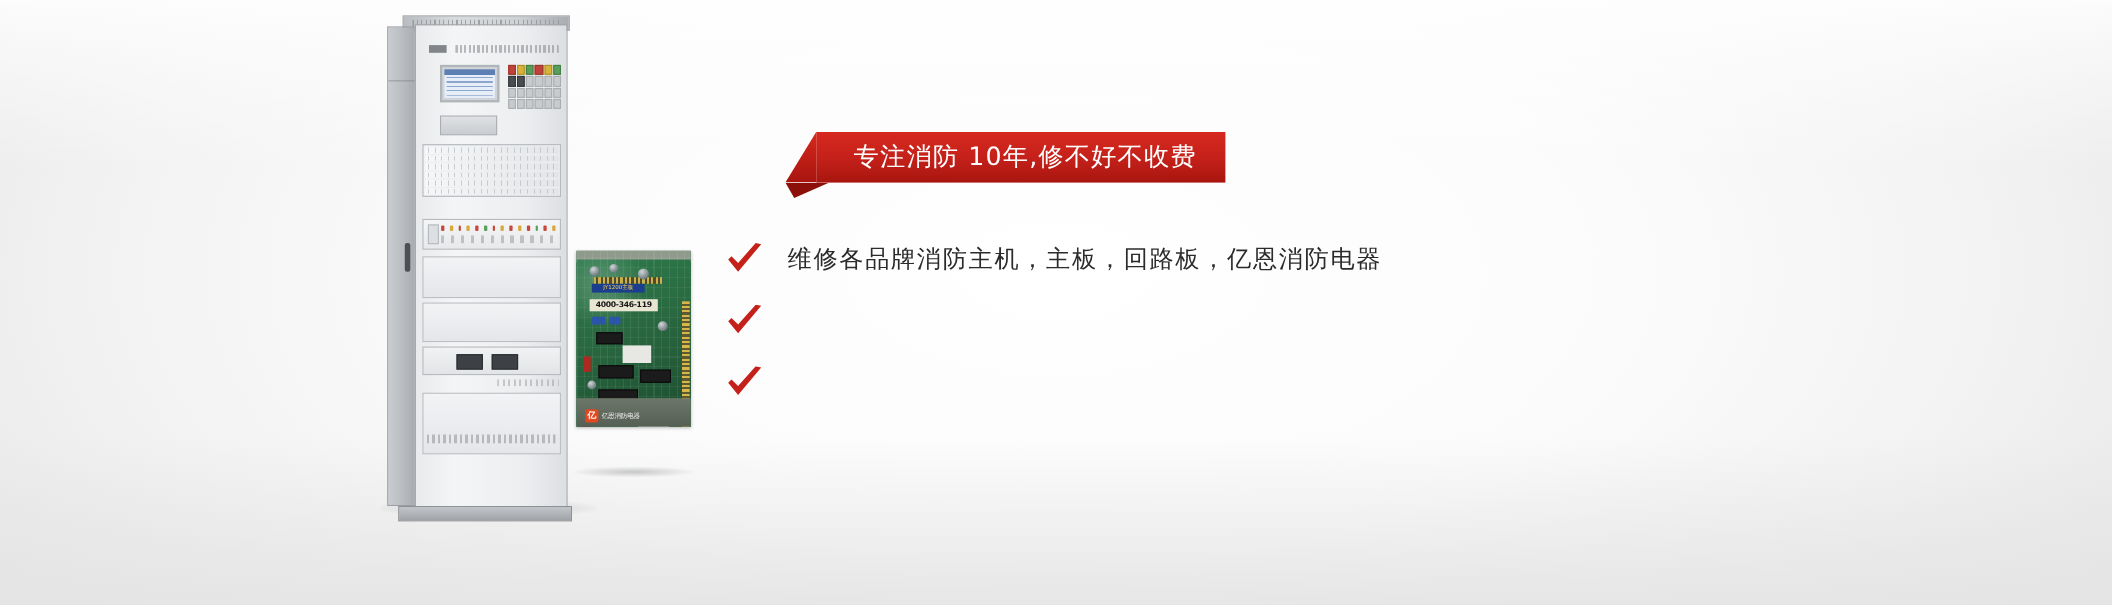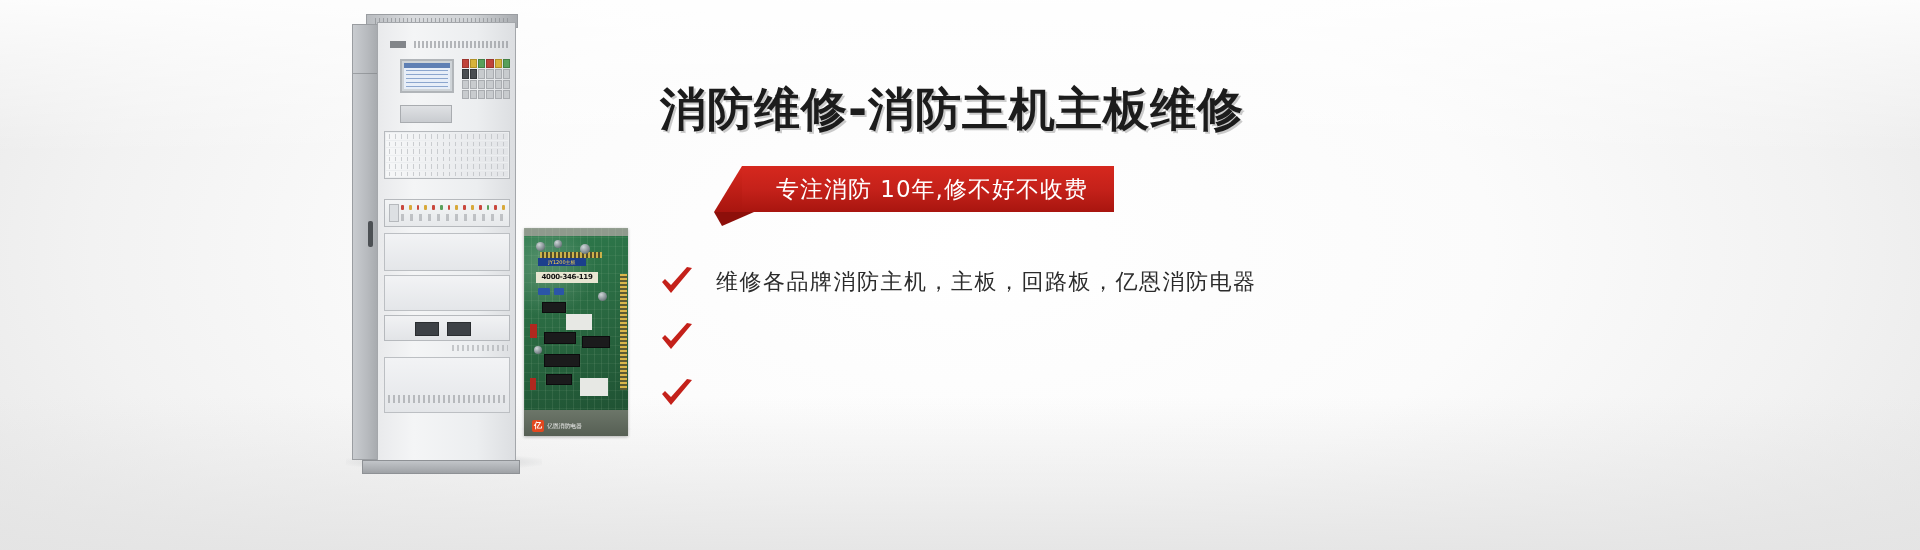--- a/index.html
+++ b/index.html
@@ -122,21 +122,21 @@
     position:absolute;left:10px;right:10px;bottom:60px;height:8px;
     background:repeating-linear-gradient(90deg,#8f9296 0 2px,rgba(0,0,0,0) 2px 5px);opacity:.55;
   }
   .cab-base{
     position:absolute;left:10px;top:446px;width:158px;height:14px;
     background:linear-gradient(180deg,#c2c5c9,#9fa2a6);border:1px solid #8e9195;box-sizing:border-box;
   }
   .tinytext{position:absolute;height:6px;background:repeating-linear-gradient(90deg,#9a9da1 0 2px,rgba(0,0,0,0) 2px 5px);opacity:.5;}
 
   
-  .pcb-wrap{position:absolute;left:524px;top:228px;width:104px;height:208px;}
+  .pcb-wrap{position:absolute;left:524px;top:228px;width:104px;height:160px;}
   .pcb{
     position:absolute;inset:0;
     background:
       linear-gradient(180deg,#8f9a8d 0 10px, #2f6b45 10px 168px, #6f7a6c 168px 100%),
       #2f6b45;
     box-shadow:0 1px 3px rgba(0,0,0,.28);
     overflow:hidden;
   }
   .pcb .green{
     position:absolute;left:0;right:0;top:8px;bottom:26px;
@@ -364,21 +364,20 @@
       <div class="footerband"></div>
       <div class="vendor">
         <div class="mark">亿</div>
         <div class="vtxt">亿恩消防电器</div>
       </div>
     </div>
   </div>
 
   <div class="content">
 
-    <div class="title">消防维修-消防主机主板维修</div>
 
     <div class="ribbon">
       <div class="notch"></div>
       <div class="tail2"></div>
       <div class="body">专注消防 10年,修不好不收费</div>
     </div>
 
     <div class="bullets">
 
       <div class="bullet">

